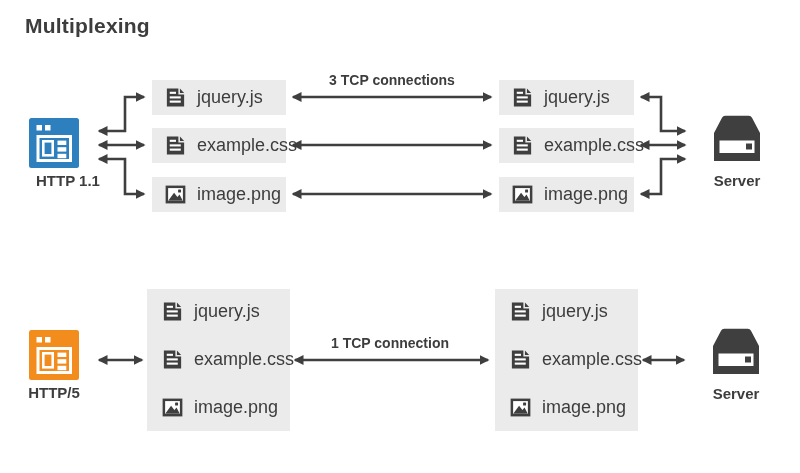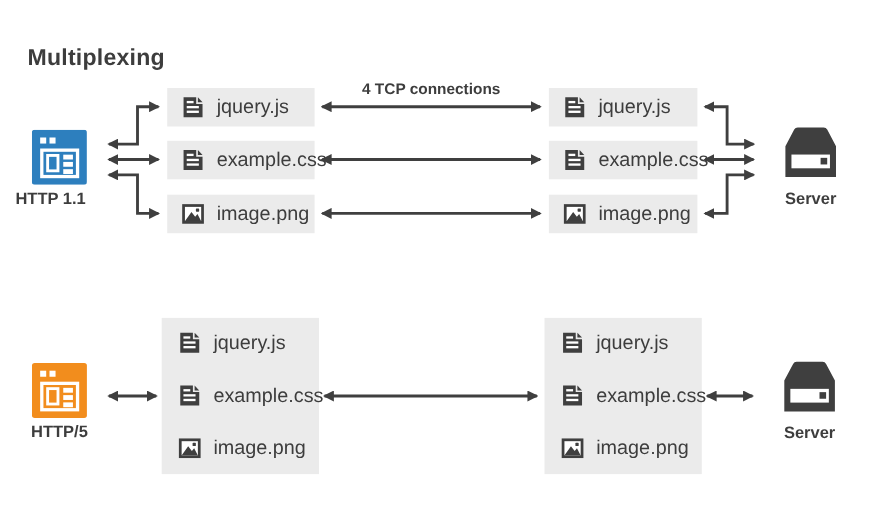--- a/index.html
+++ b/index.html
@@ -3,21 +3,21 @@
 <meta charset="utf-8">
 <style>
   html,body { margin:0; padding:0; background:#ffffff; }
   .canvas {
     position:relative; width:800px; height:473px; background:#ffffff;
     font-family:"Liberation Sans", sans-serif; overflow:hidden;
   }
   .arrows { position:absolute; left:0; top:0; }
   .title {
     position:absolute; left:25px; top:14px;
-    font-size:21px; font-weight:600; color:#3d3d3d; letter-spacing:0.2px;margin-top:27px;
+    font-size:21px; font-weight:600; color:#3d3d3d; letter-spacing:0.2px;
   }
   .node-icon { position:absolute; }
   .node-label {
     position:absolute; width:82px; text-align:center;
     font-size:15px; font-weight:600; color:#3d3d3d;
   }
   .file-box {
     position:absolute; width:134px; height:35px; background:#ebebeb;
     display:flex; align-items:center; gap:10px; padding-left:12px;
     box-sizing:border-box;
@@ -97,42 +97,42 @@
       <path d="M295,360 H488"></path>
       <path d="M643,360 H684"></path>
     </g>
   </svg>
 
   <div class="title">Multiplexing</div>
 
   <svg class="node-icon" style="left:29px;top:118px" width="50" height="50" color="#2d7fbe">
       <use href="#sym-browser"></use>
     </svg>
-  <div class="node-label" style="left:5px;top:172px">HTTP 1.1</div>
+  <div class="node-label" style="left:27px;top:172px">HTTP 1.1</div>
 
   <div class="file-box" style="left:152px;top:80px">
     <svg class="ficon" width="23" height="23">
         <use href="#sym-document"></use>
       </svg>
     <span class="file-label">jquery.js</span>
   </div>
   <div class="file-box" style="left:152px;top:128px">
     <svg class="ficon" width="23" height="23">
         <use href="#sym-document"></use>
       </svg>
     <span class="file-label">example.css</span>
   </div>
   <div class="file-box" style="left:152px;top:177px">
     <svg class="ficon" width="23" height="23">
         <use href="#sym-image"></use>
       </svg>
     <span class="file-label">image.png</span>
   </div>
 
-  <div class="conn-label" style="left:292px;top:72px">4 TCP connections</div>
+  <div class="conn-label" style="left:292px;top:72px">3 TCP connections</div>
 
   <div class="file-box right" style="left:499px;top:80px">
     <svg class="ficon" width="23" height="23">
         <use href="#sym-document"></use>
       </svg>
     <span class="file-label">jquery.js</span>
   </div>
   <div class="file-box right" style="left:499px;top:128px">
     <svg class="ficon" width="23" height="23">
         <use href="#sym-document"></use>
@@ -170,20 +170,21 @@
       <span class="file-label">example.css</span>
     </div>
     <div class="file-row">
       <svg class="ficon" width="23" height="23">
           <use href="#sym-image"></use>
         </svg>
       <span class="file-label">image.png</span>
     </div>
   </div>
 
+  <div class="conn-label" style="left:290px;top:335px">1 TCP connection</div>
 
   <div class="multi-box" style="left:495px;top:289px">
     <div class="file-row">
       <svg class="ficon" width="23" height="23">
           <use href="#sym-document"></use>
         </svg>
       <span class="file-label">jquery.js</span>
     </div>
     <div class="file-row">
       <svg class="ficon" width="23" height="23">

